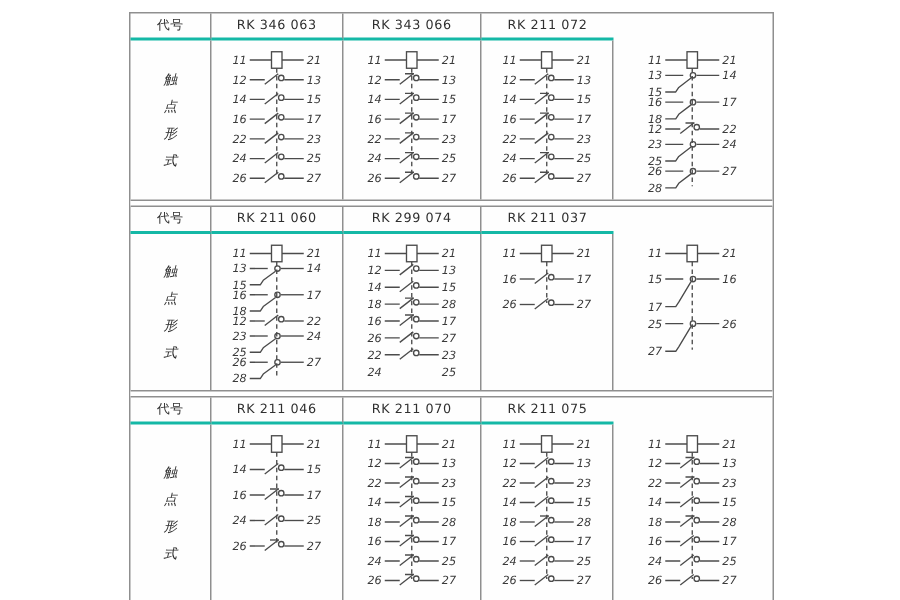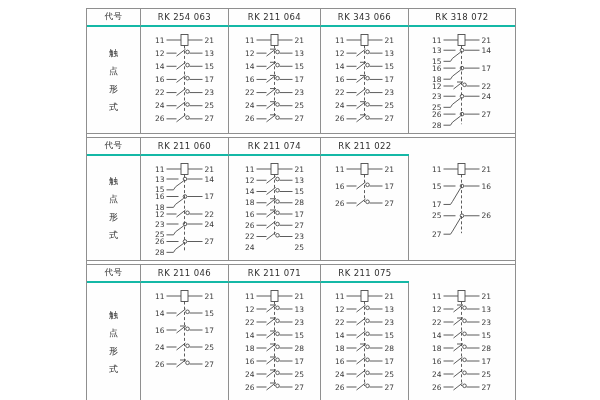--- a/index.html
+++ b/index.html
@@ -11,42 +11,41 @@
     position:absolute;left:86px;top:8px;width:428px;
     border:1px solid #8f8f8f;background:#fefefe;
   }
   .row{display:grid;grid-template-columns:54px 88px 92px 88px 106px;}
   .hcell{
     height:16px;border-bottom:2px solid #14b8a6;border-right:1px solid #8f8f8f;
     display:flex;align-items:center;justify-content:center;
     font-size:8.5px;letter-spacing:.4px;white-space:nowrap;
   }
   .hcell:last-child{border-right:none;}
-  .bcell{border-right:1px solid #8f8f8f;position:relative;overflow:hidden;}
+  .bcell{border-right:1px solid #8f8f8f;position:relative;overflow:hidden;font-style:italic;}
   .bcell:last-child{border-right:none;}
   .s0 .bcell{height:106px;}
   .s1 .bcell{height:104px;}
   .s2 .bcell{height:118px;}
   .vert{display:flex;flex-direction:column;align-items:center;justify-content:center;gap:5px;font-size:9px;}
   .divider{height:3px;border-top:1px solid #8f8f8f;border-bottom:1px solid #8f8f8f;background:#fff;}
   .bottomline{height:2px;border-top:1px solid #8f8f8f;background:#fff;}
   svg{display:block;}
   svg text{font-family:"DejaVu Sans","Liberation Sans",sans-serif;}
 </style>
 </head>
 <body>
 
 <div class="tbl" id="table">
     <div class="section">
       <div class="row hrow">
         <div class="hcell">代号</div>
-        <div class="hcell">RK 254 063</div>
-        <div class="hcell">RK 211 064</div>
+        <div class="hcell">RK 346 063</div>
         <div class="hcell">RK 343 066</div>
-        <div class="hcell">RK 318 072</div>
+        <div class="hcell">RK 211 072</div>
       </div>
       <div class="row brow s0">
         <div class="bcell vert">
           <span>触</span>
           <span>点</span>
           <span>形</span>
           <span>式</span>
         </div>
         <div class="bcell diag">
           <svg width="87" height="106" viewBox="0 0 87 106">
@@ -241,22 +240,22 @@
             <line x1="52.5" y1="18.5" x2="52.5" y2="97.2022222222222" stroke="#4b4b4b" stroke-width="0.9" stroke-dasharray="3 2.2"></line>
           </svg>
         </div>
       </div>
     </div>
     <div class="divider"></div>
     <div class="section">
       <div class="row hrow">
         <div class="hcell">代号</div>
         <div class="hcell">RK 211 060</div>
-        <div class="hcell">RK 211 074</div>
-        <div class="hcell">RK 211 022</div>
+        <div class="hcell">RK 299 074</div>
+        <div class="hcell">RK 211 037</div>
       </div>
       <div class="row brow s1">
         <div class="bcell vert">
           <span>触</span>
           <span>点</span>
           <span>形</span>
           <span>式</span>
         </div>
         <div class="bcell diag">
           <svg width="87" height="104" viewBox="0 0 87 104">
@@ -398,21 +397,21 @@
             <line x1="52.5" y1="18.5" x2="52.5" y2="77.195" stroke="#4b4b4b" stroke-width="0.9" stroke-dasharray="3 2.2"></line>
           </svg>
         </div>
       </div>
     </div>
     <div class="divider"></div>
     <div class="section">
       <div class="row hrow">
         <div class="hcell">代号</div>
         <div class="hcell">RK 211 046</div>
-        <div class="hcell">RK 211 071</div>
+        <div class="hcell">RK 211 070</div>
         <div class="hcell">RK 211 075</div>
       </div>
       <div class="row brow s2">
         <div class="bcell vert">
           <span>触</span>
           <span>点</span>
           <span>形</span>
           <span>式</span>
         </div>
         <div class="bcell diag">

